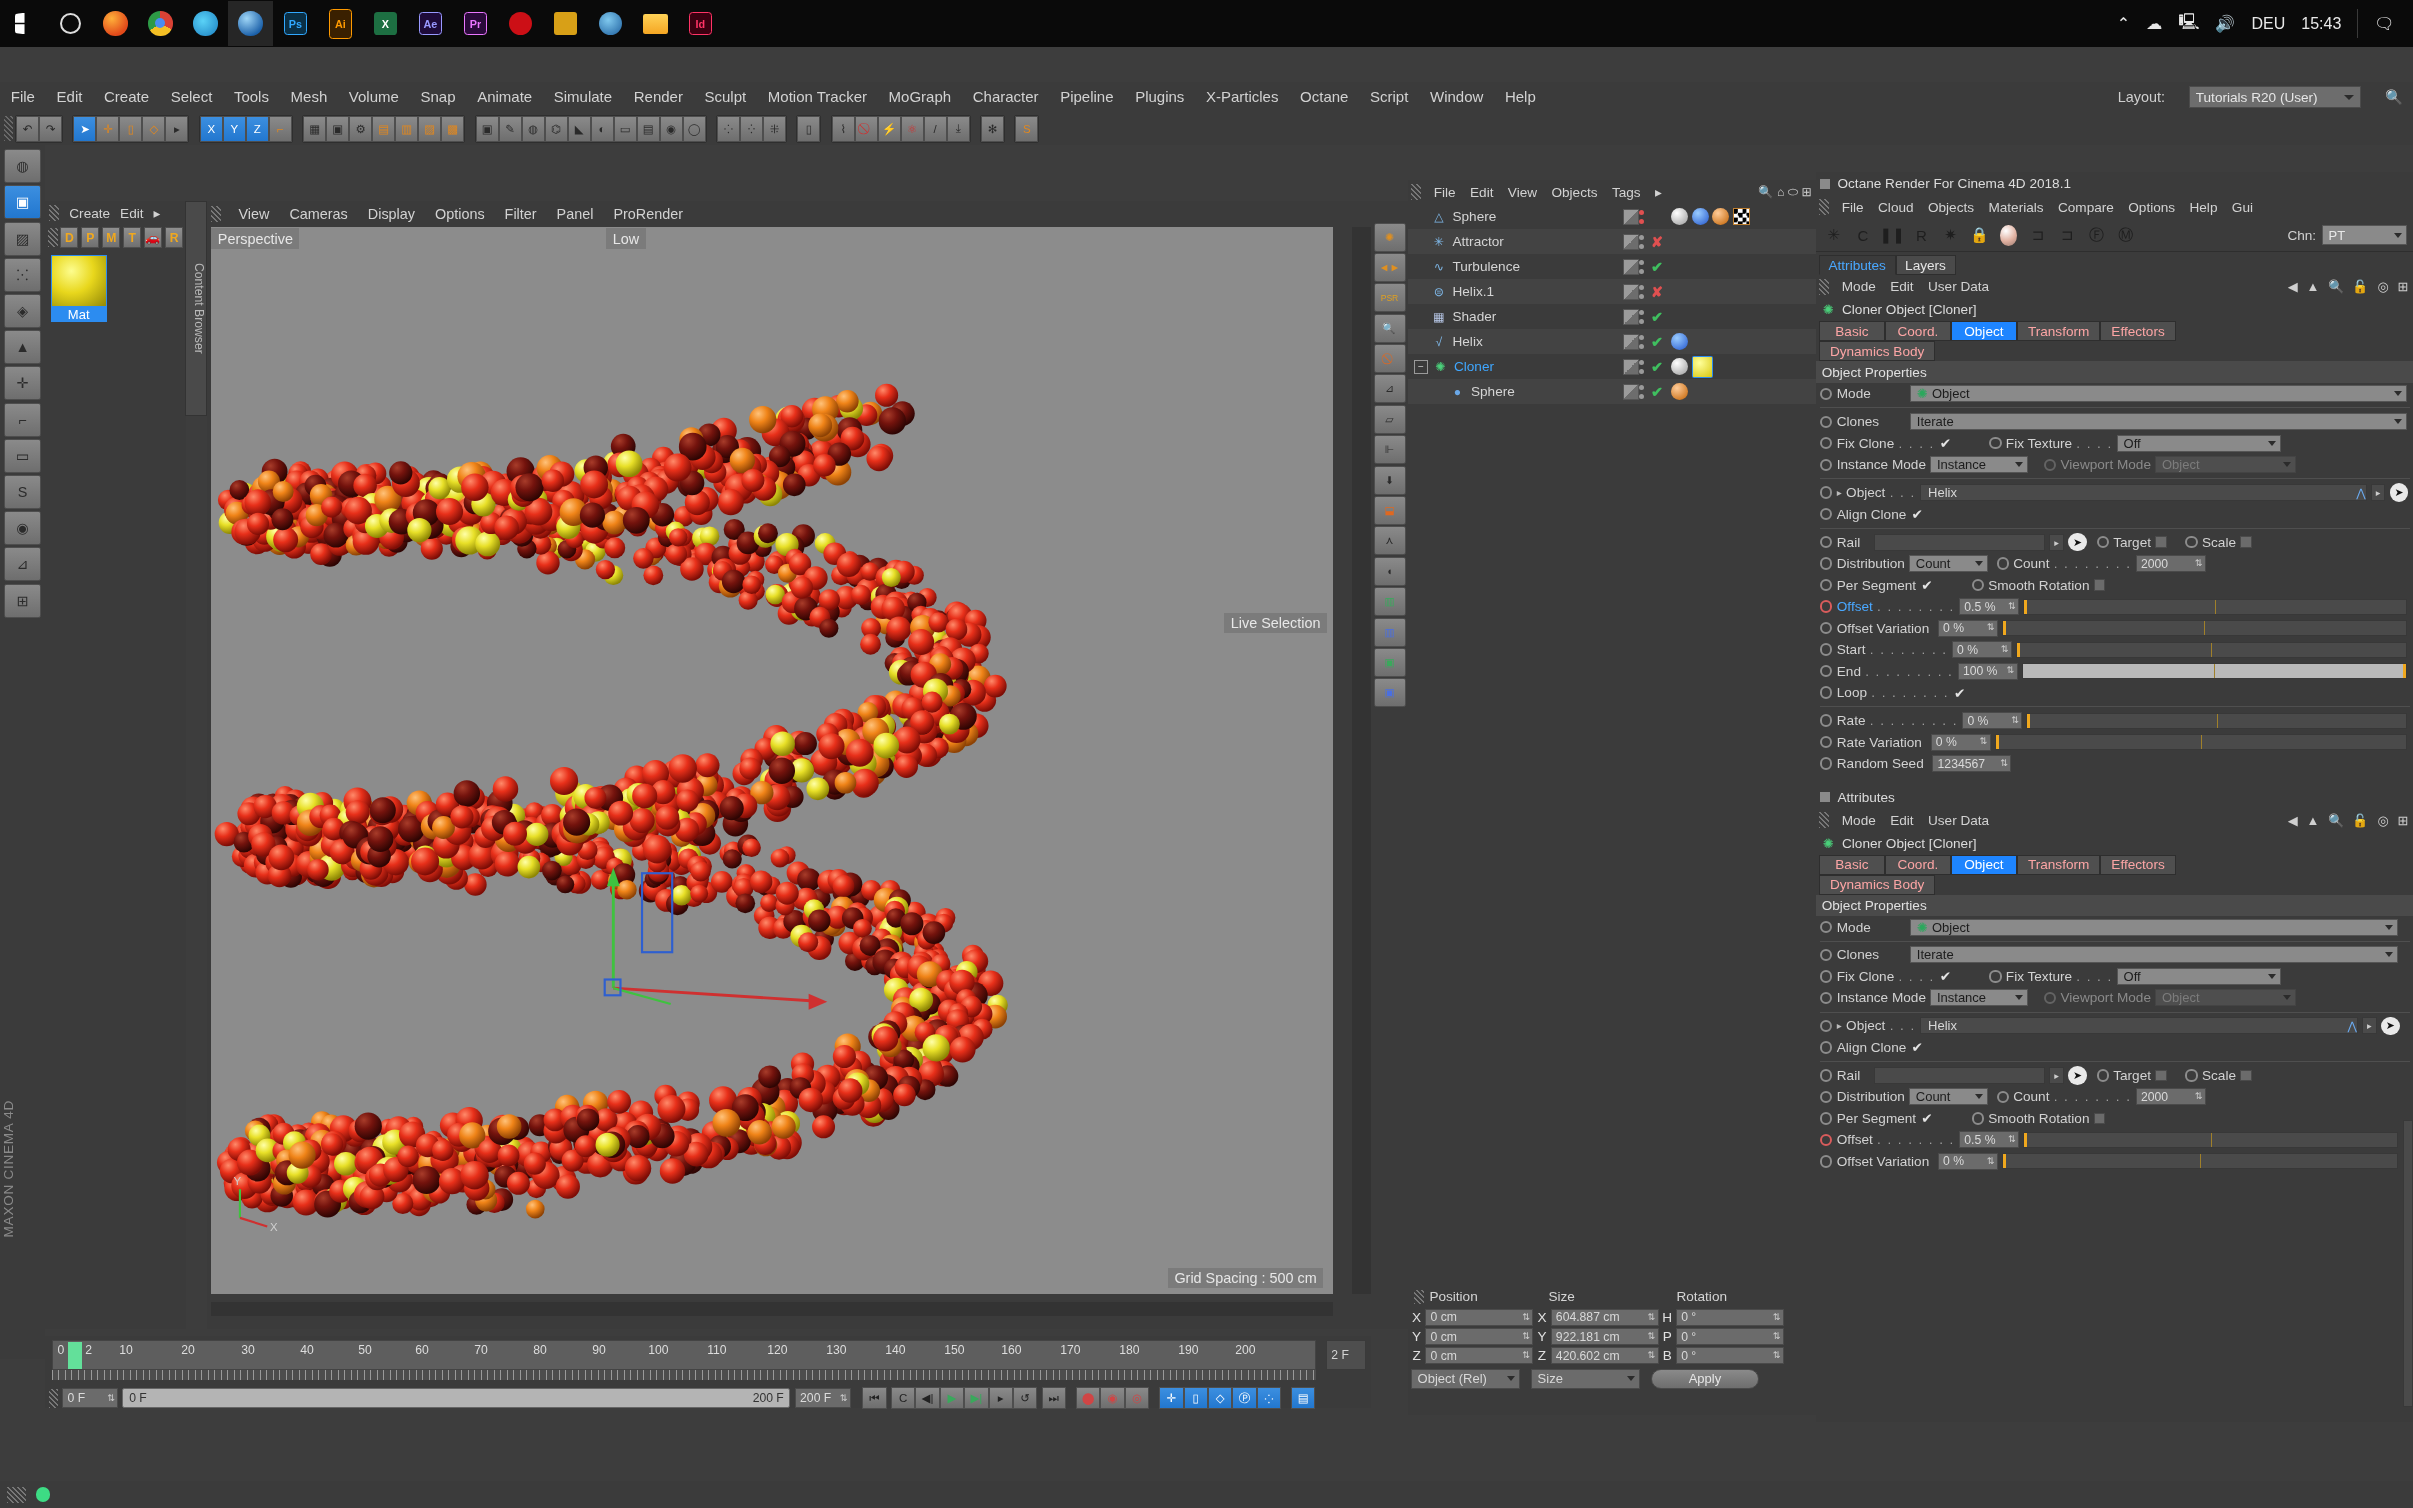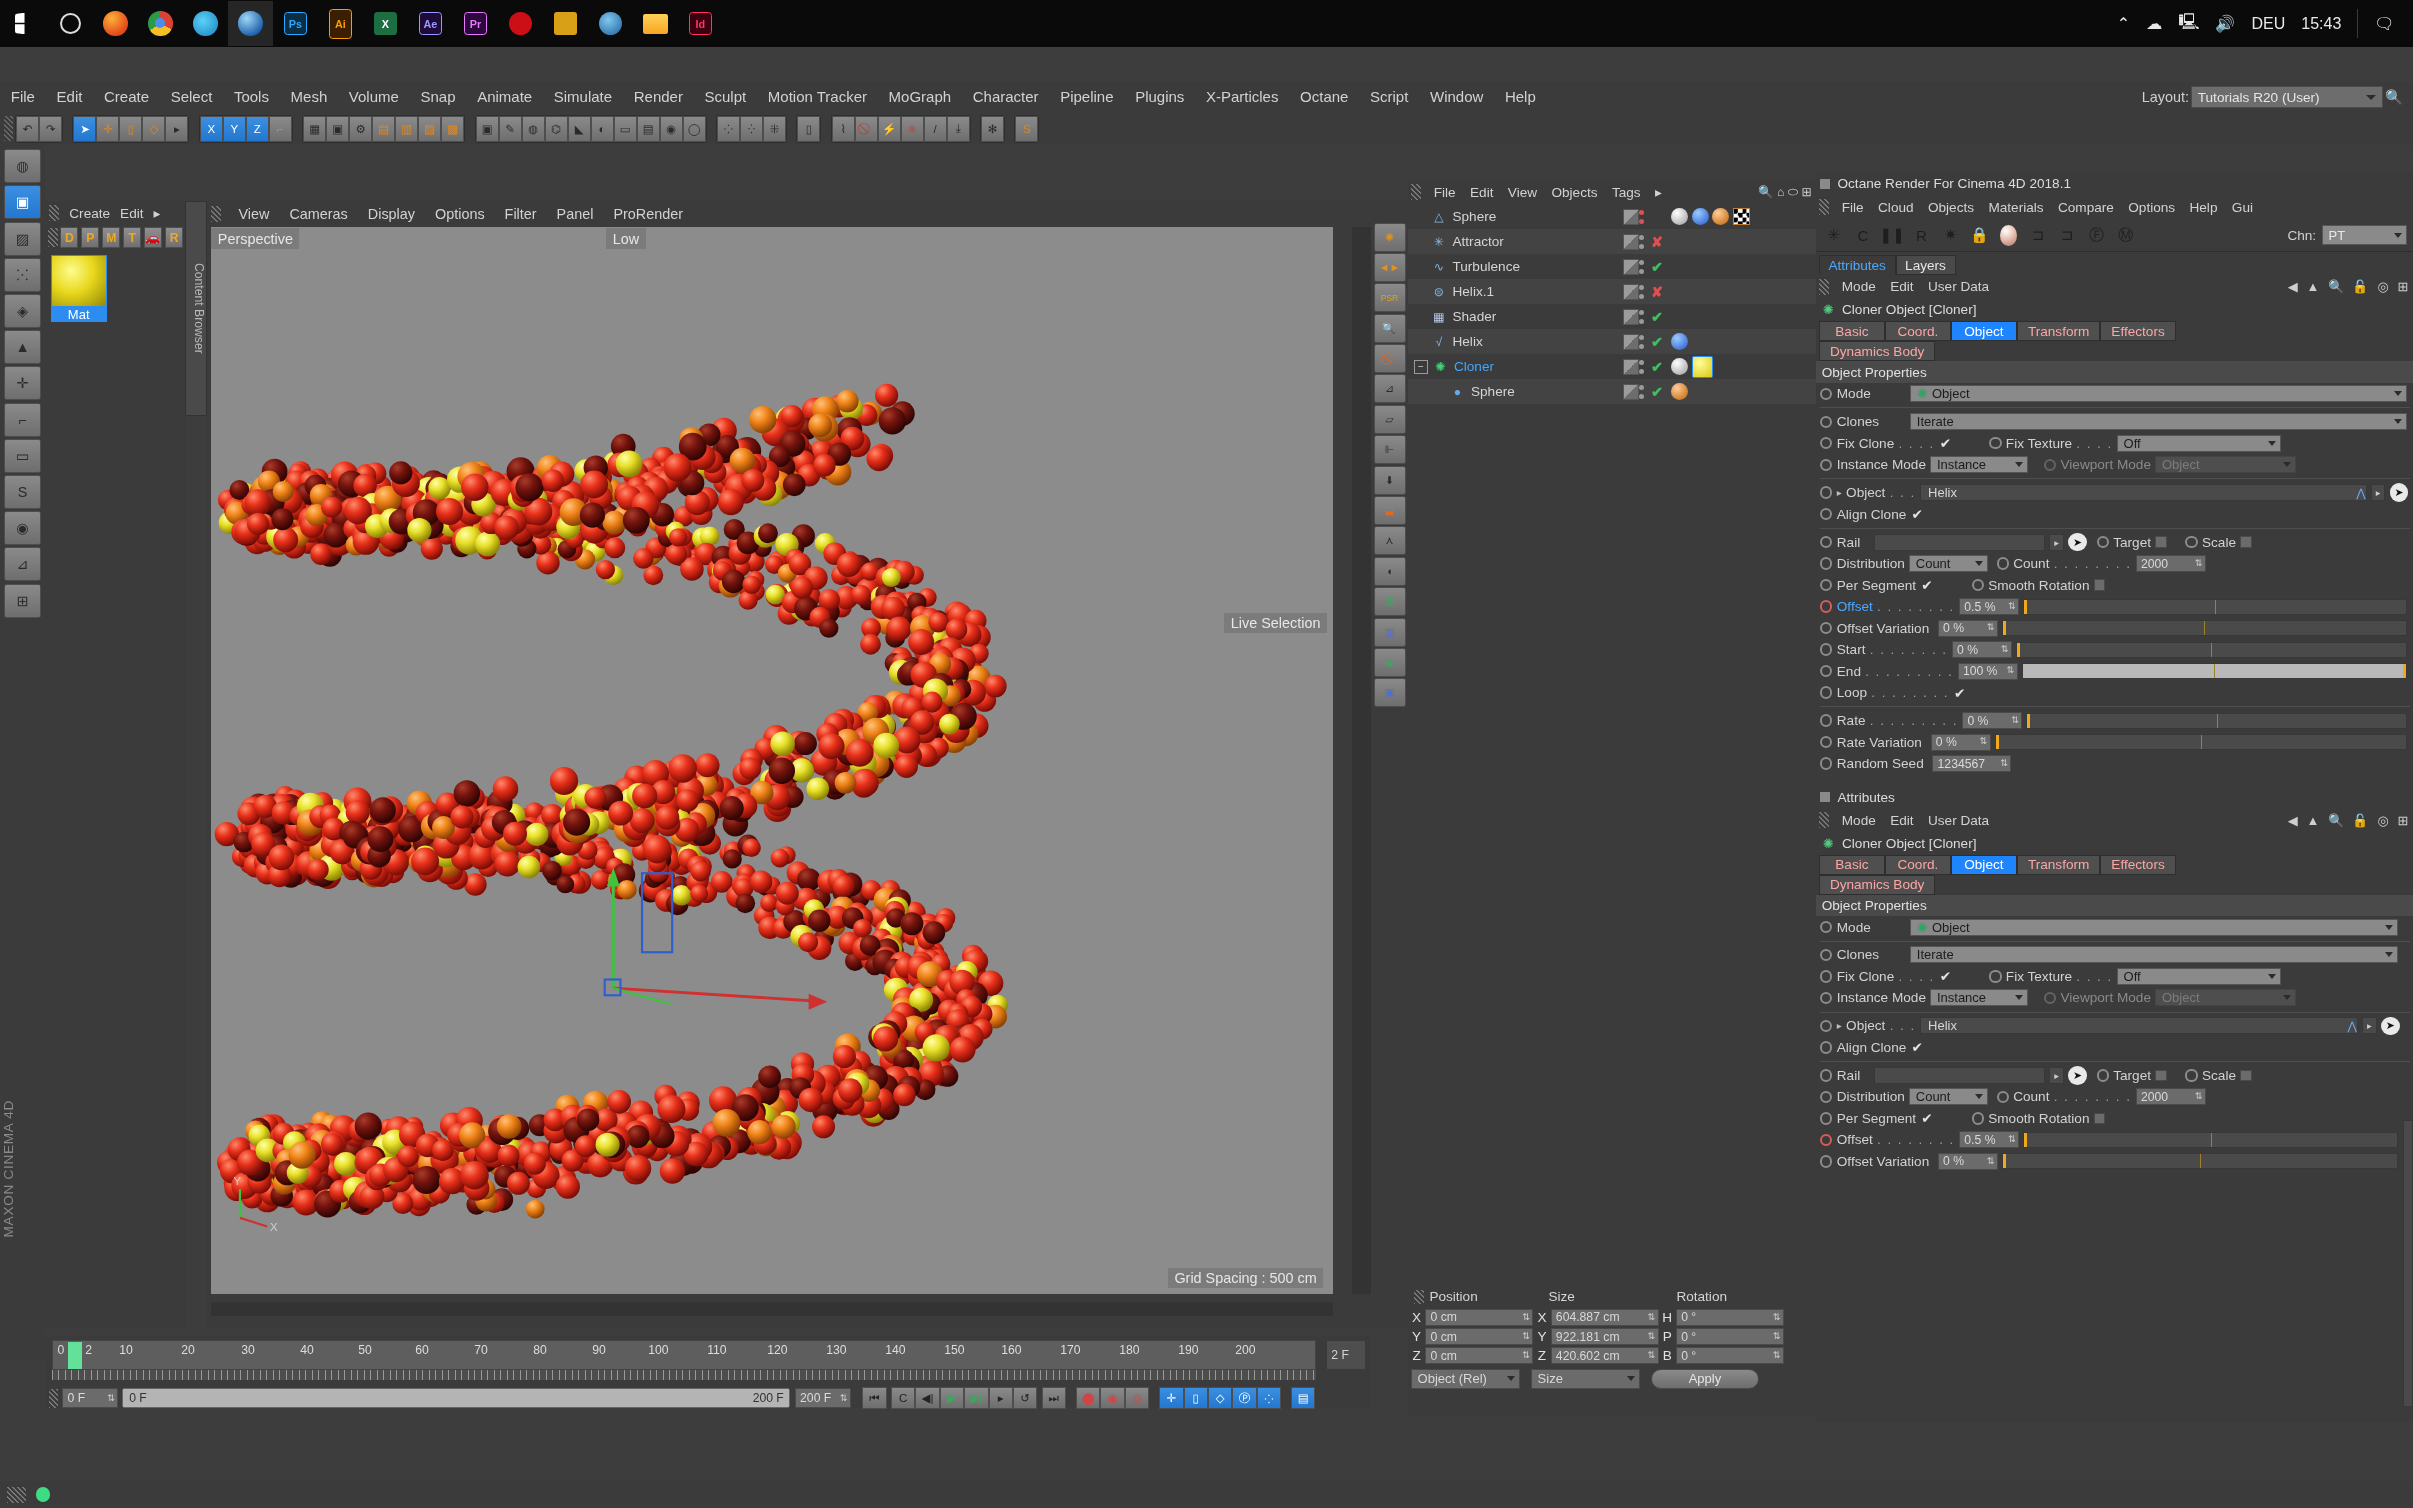--- a/index.html
+++ b/index.html
@@ -20,23 +20,23 @@
   .titlebar { position:absolute; left:0; top:47px; width:2413px; height:34px; background:#fff; display:flex; align-items:center; }
   .titlebar .tlogo { width:21.5px; height:21.5px; margin-left:8.6px; margin-right:8.6px;
     background:radial-gradient(circle at 35% 30%,#8fd0f5,#1a5fa8 70%); border-radius:50%; }
   .titlebar .ttext { font-size:17px; color:#111; }
   .winbtns { margin-left:auto; display:flex; }
   .winbtn { width:62px; height:34px; display:flex; align-items:center; justify-content:center; font-size:16px; color:#222; }
 
   
   .menubar { position:absolute; left:0; top:82px; width:2413px; height:30px; background:#3b3b3b; display:flex; align-items:center; }
   .menu-item { padding:0 10.8px; font-size:15px; color:#d2d2d2; line-height:30px; white-space:nowrap; }
-  .layout-box { margin-left:auto; display:flex; align-items:center; gap:2px; padding-right:10px; }
+  .layout-box { margin-left:auto; display:flex; align-items:center; gap:24px; padding-right:10px; }
   .layout-lbl { font-size:14.4px; color:#cfcfcf; }
-  .layout-sel { width:192px; height:21.5px; background:#6d6d6d; border:0.7px solid #4b4b4b;
+  .layout-sel { width:172px; height:21.5px; background:#6d6d6d; border:0.7px solid #4b4b4b;
     display:flex; align-items:center; padding:0 5.7px; font-size:13.6px; color:#e6e6e6; position:relative; }
   .layout-sel .caret { margin-left:auto; border-left:5px solid transparent; border-right:5px solid transparent; border-top:5.7px solid #2b2b2b; }
 
   
   .maintoolbar { position:absolute; left:0; top:112px; width:2413px; height:33px; background:#3b3b3b; display:flex; align-items:center; gap:2.2px; padding-left:4.3px; }
   .tgrip { width:8.6px; height:24.4px;
     background-image:repeating-linear-gradient(45deg,#777 0 1.4px,transparent 1.4px 3.6px); opacity:.75; }
   .tgroup { display:flex; gap:0; border:0.7px solid #2e2e2e; border-radius:2.2px; margin-right:7.2px; }
   .tbtn { width:23px; height:26px; background:linear-gradient(#8a8a8a,#6e6e6e); border:0.7px solid #4e4e4e;
     display:flex; align-items:center; justify-content:center; font-size:11.5px; color:#2a2a2a; }

